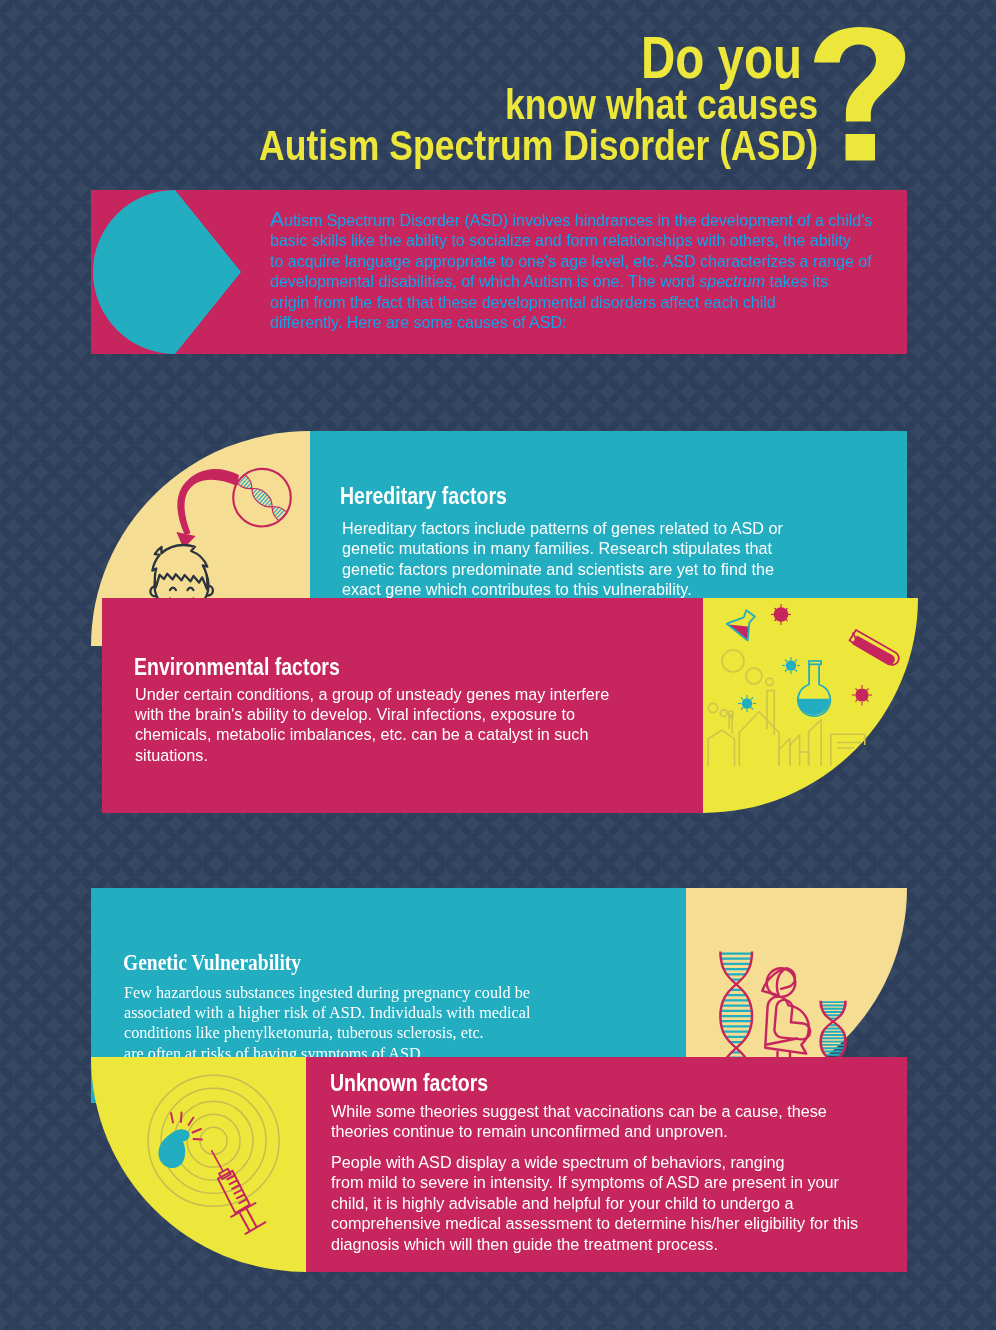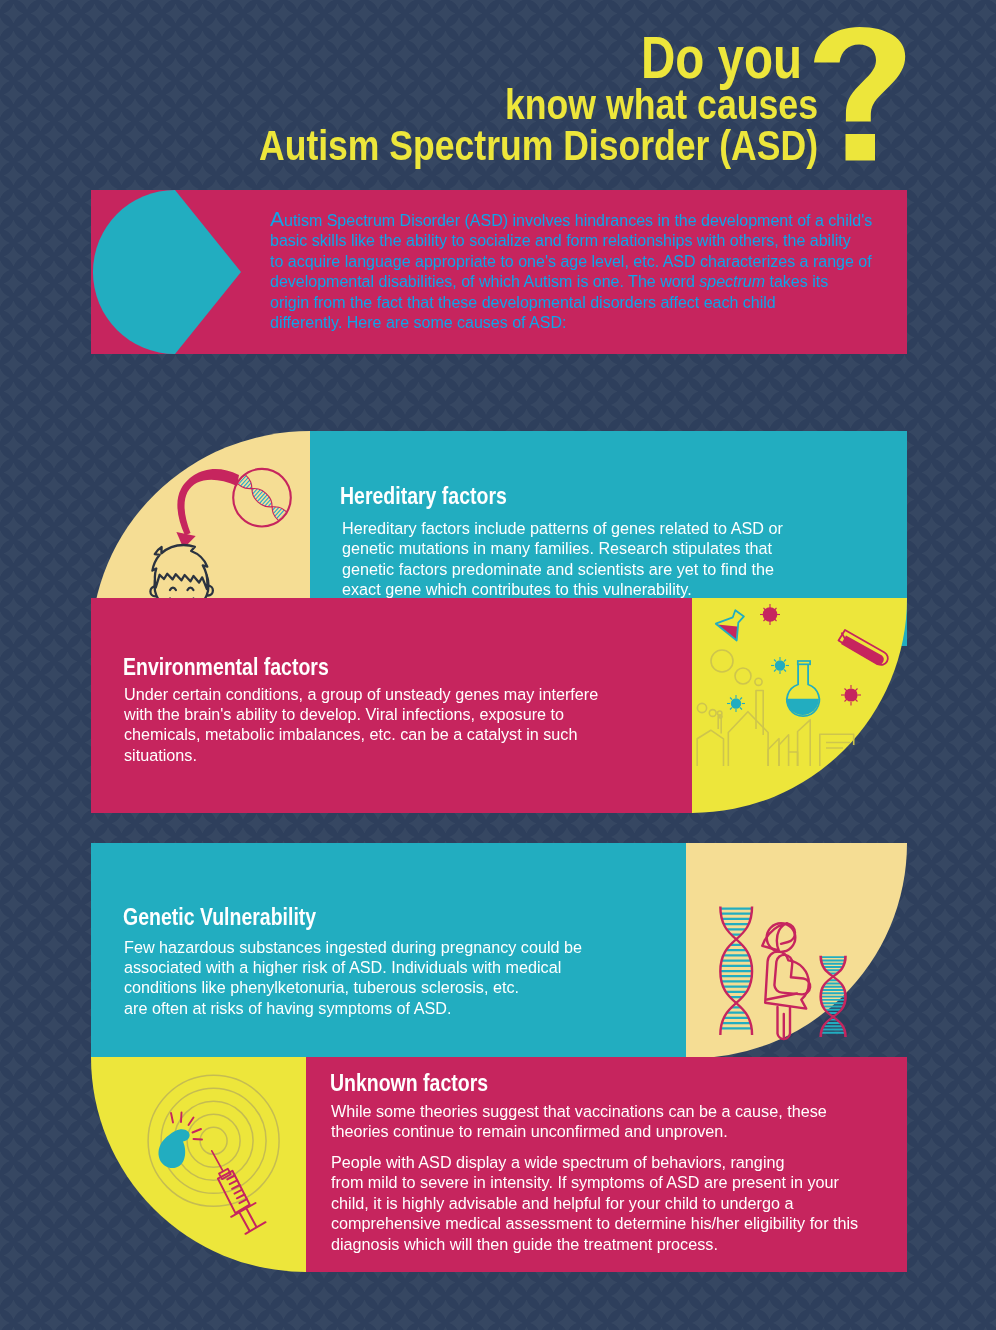--- a/index.html
+++ b/index.html
@@ -35,26 +35,26 @@
       transform-origin:0 0;}
   .bd{color:#fff;position:absolute;font-size:16.7px;line-height:20.4px;transform:scaleX(0.97);transform-origin:0 0;
       white-space:nowrap;}
 
   .s1{left:91px;top:383px;width:816px;height:215px;margin-top:48px;}
   .s1bg{position:absolute;left:0;top:0;}
   .s1icon{position:absolute;left:0;top:0;}
   .s1hd{left:249px;top:53px;}
   .s1bd{left:251px;top:88px;}
 
-  .s2{left:91px;top:598px;width:816px;height:215px;}
+  .s2{left:102px;top:598px;width:816px;height:215px;}
   .s2bg{position:absolute;left:0;top:0;}
   .s2hd{left:32px;top:57px;}
   .s2bd{left:33px;top:86.5px;}
 
-  .s3{left:91px;top:843px;width:816px;height:215px;}
+  .s3{left:91px;top:888px;width:816px;height:215px;font-family:Liberation Serif, serif;}
   .s3bg{position:absolute;left:0;top:0;}
   .s3hd{left:32px;top:62px;}
   .s3bd{left:33px;top:94.5px;}
 
   .s4{left:91px;top:1057px;width:816px;height:229px;}
   .s4bg{position:absolute;left:0;top:0;}
   .s4hd{left:239px;top:14px;}
   .s4bd{left:240px;top:45px;}
   .s4bd2{left:240px;top:96px;}
 

